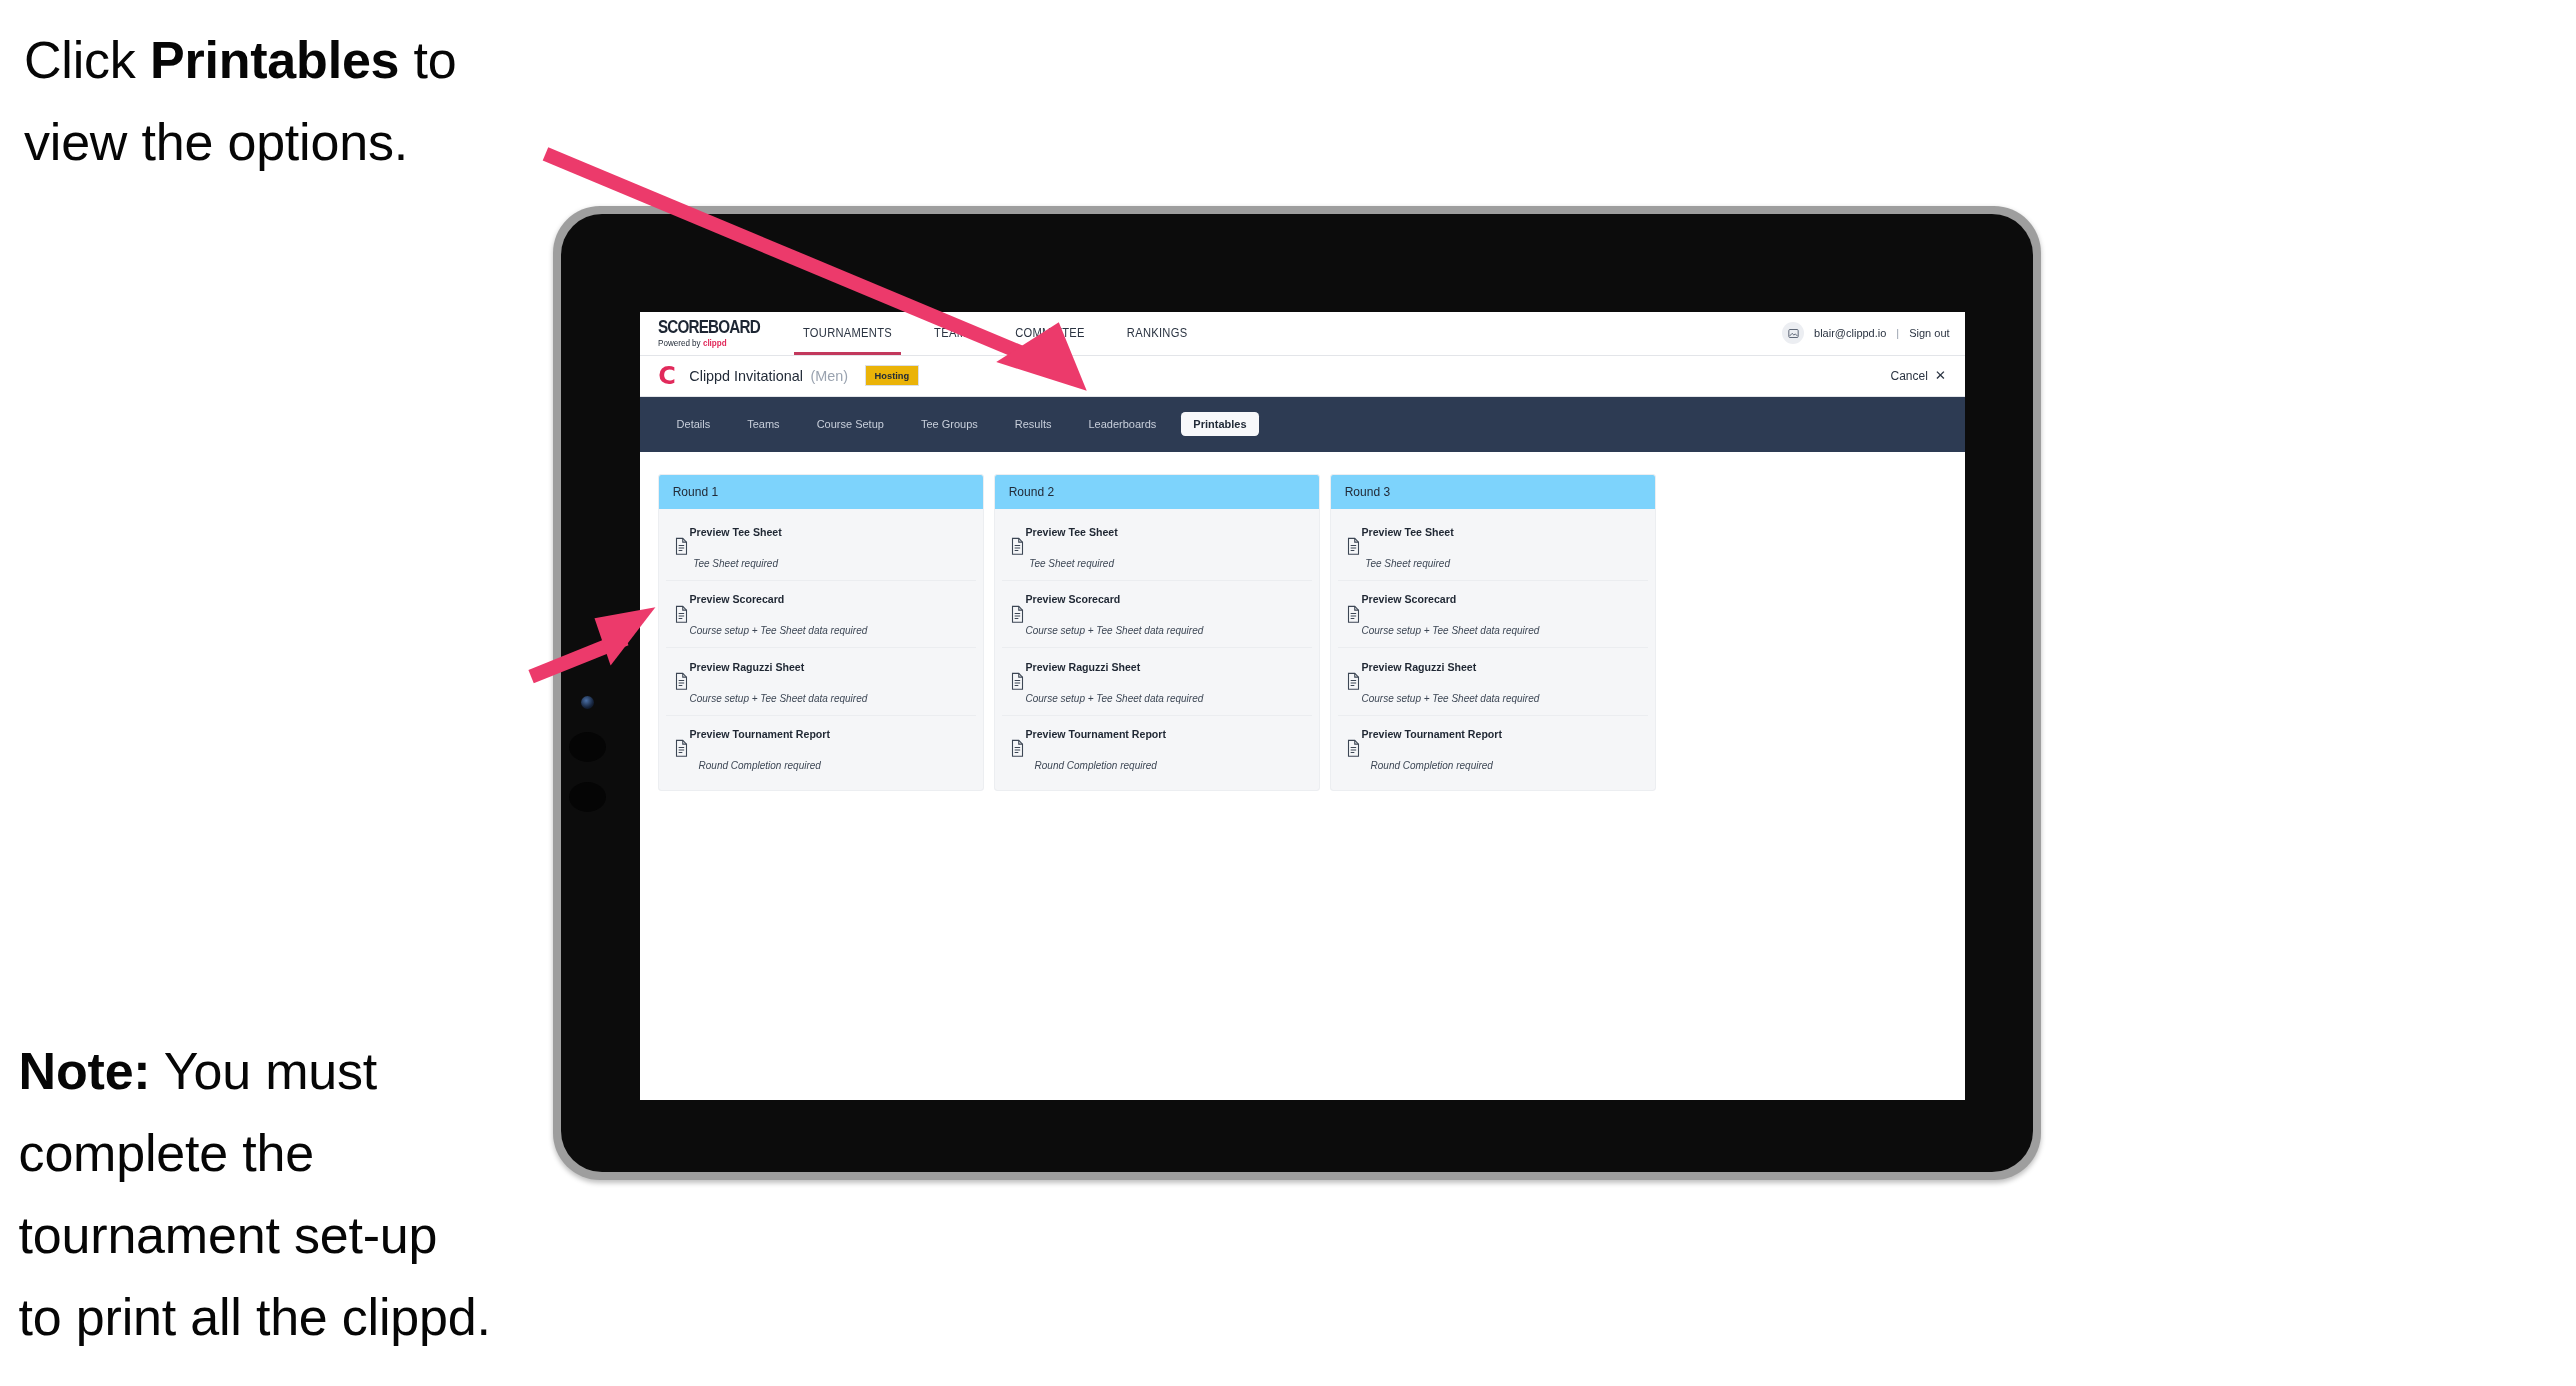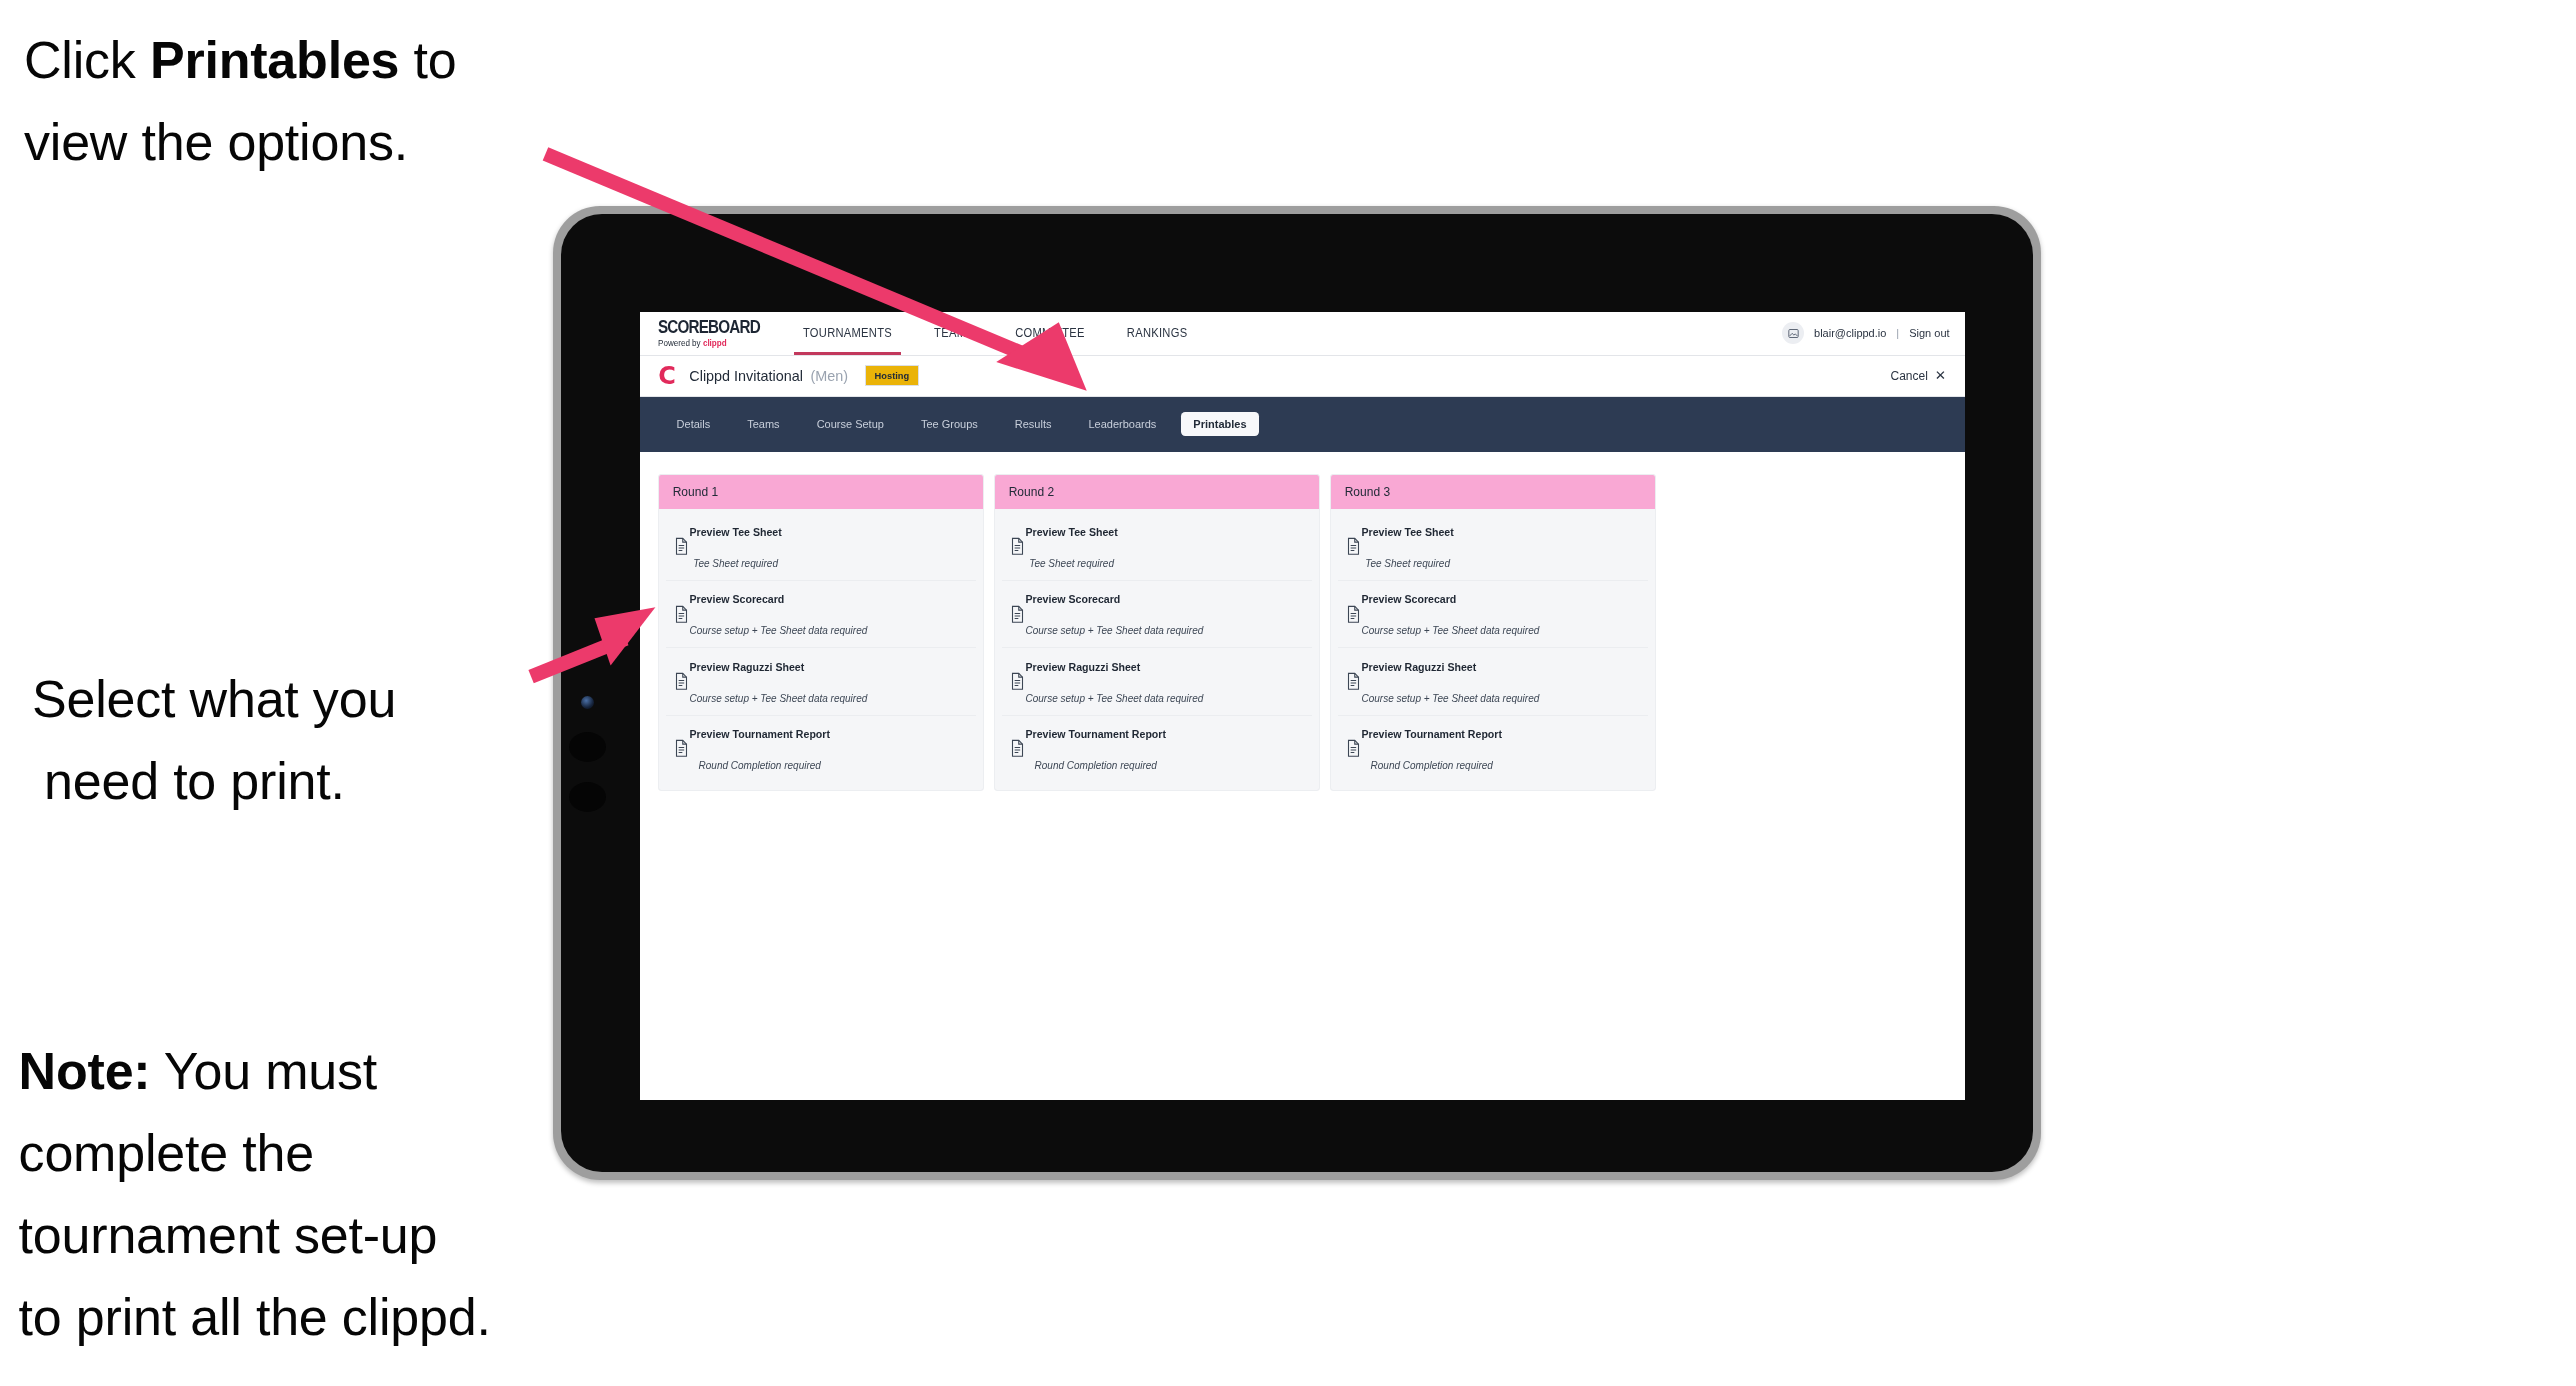--- a/index.html
+++ b/index.html
@@ -142,21 +142,21 @@
   }
   .tab.active {
     background: #f7f8fa; color: #222b38; font-weight: 700;
   }
 
   
   #content { padding: 22px 18.6px; background: #ffffff; height: calc(100% - 123px); }
   #rounds { display: flex; gap: 10px; align-items: flex-start; }
   .round-col { width: 326px; }
   .round-head {
-    background: #f9a8d4; border: 0.8px solid #eceef1;
+    background: #7dd3fc; border: 0.8px solid #eceef1;
     border-bottom: none;
     padding: 10px 13.5px; font-size: 12px; color: #222b38;
     border-radius: 3.4px 3.4px 0 0;
   }
   .round-list {
     background: #f5f6f8; border: 0.8px solid #eceef1; border-top: none;
     padding: 5px 6.8px 8.5px 6.8px; border-radius: 0 0 3.4px 3.4px;
   }
   .print-item {
     display: flex; align-items: center; gap: 0;
@@ -174,24 +174,20 @@
 </head>
 <body>
 
 <div id="root">
 
   <div class="annot" id="annot-click">
     <span>Click </span><b>Printables</b><span> to</span><br>
     <span>view the options.</span>
   </div>
 
-  <div class="annot" id="annot-select">
-    <span>Select what you</span>
-    <span class="l2">need to print.</span>
-  </div>
 
   <div class="annot" id="annot-note">
     <b>Note:</b><span> You must</span><br>
     <span>complete the</span><br>
     <span>tournament set-up</span><br>
     <span>to print all the clippd.</span>
   </div>
 
   <div id="tablet">
     <div id="tablet-body">

